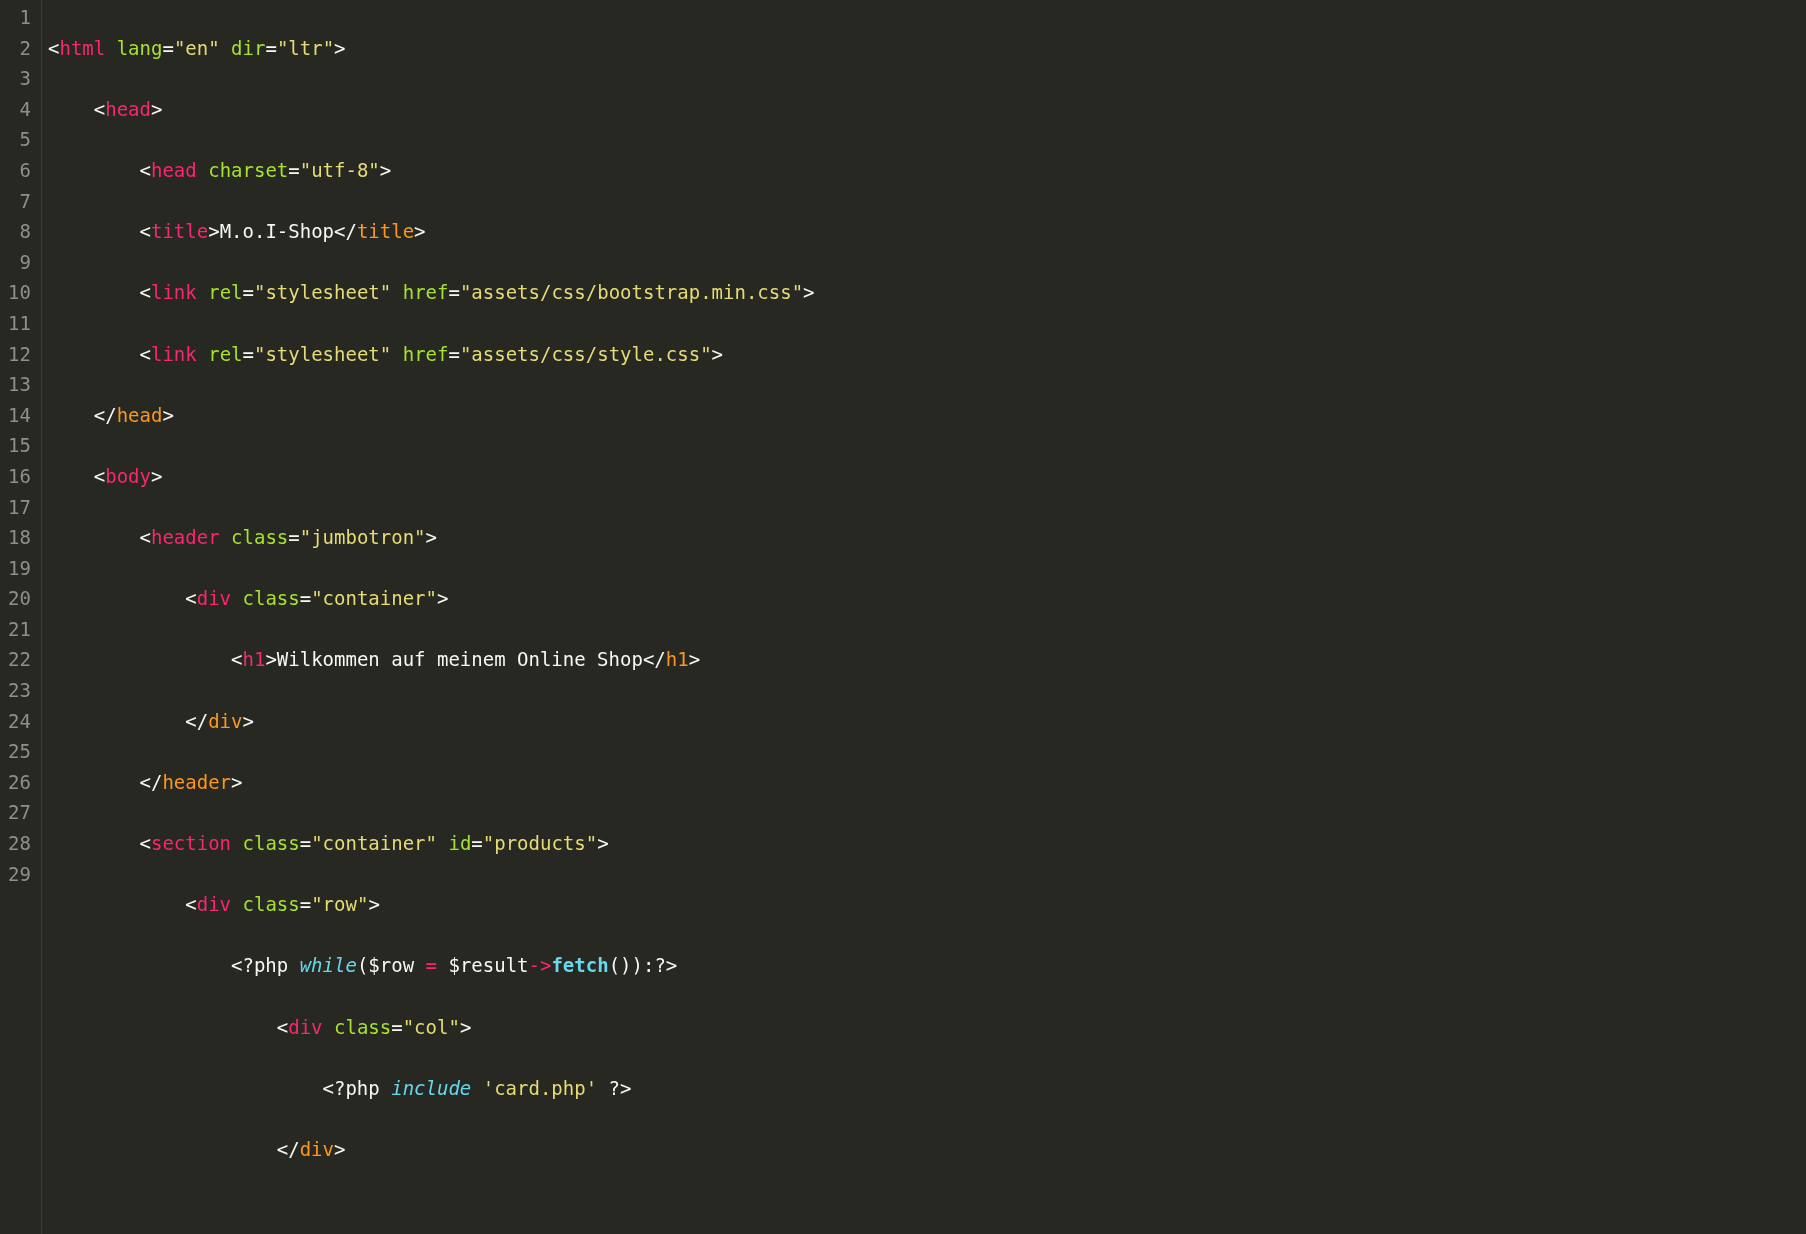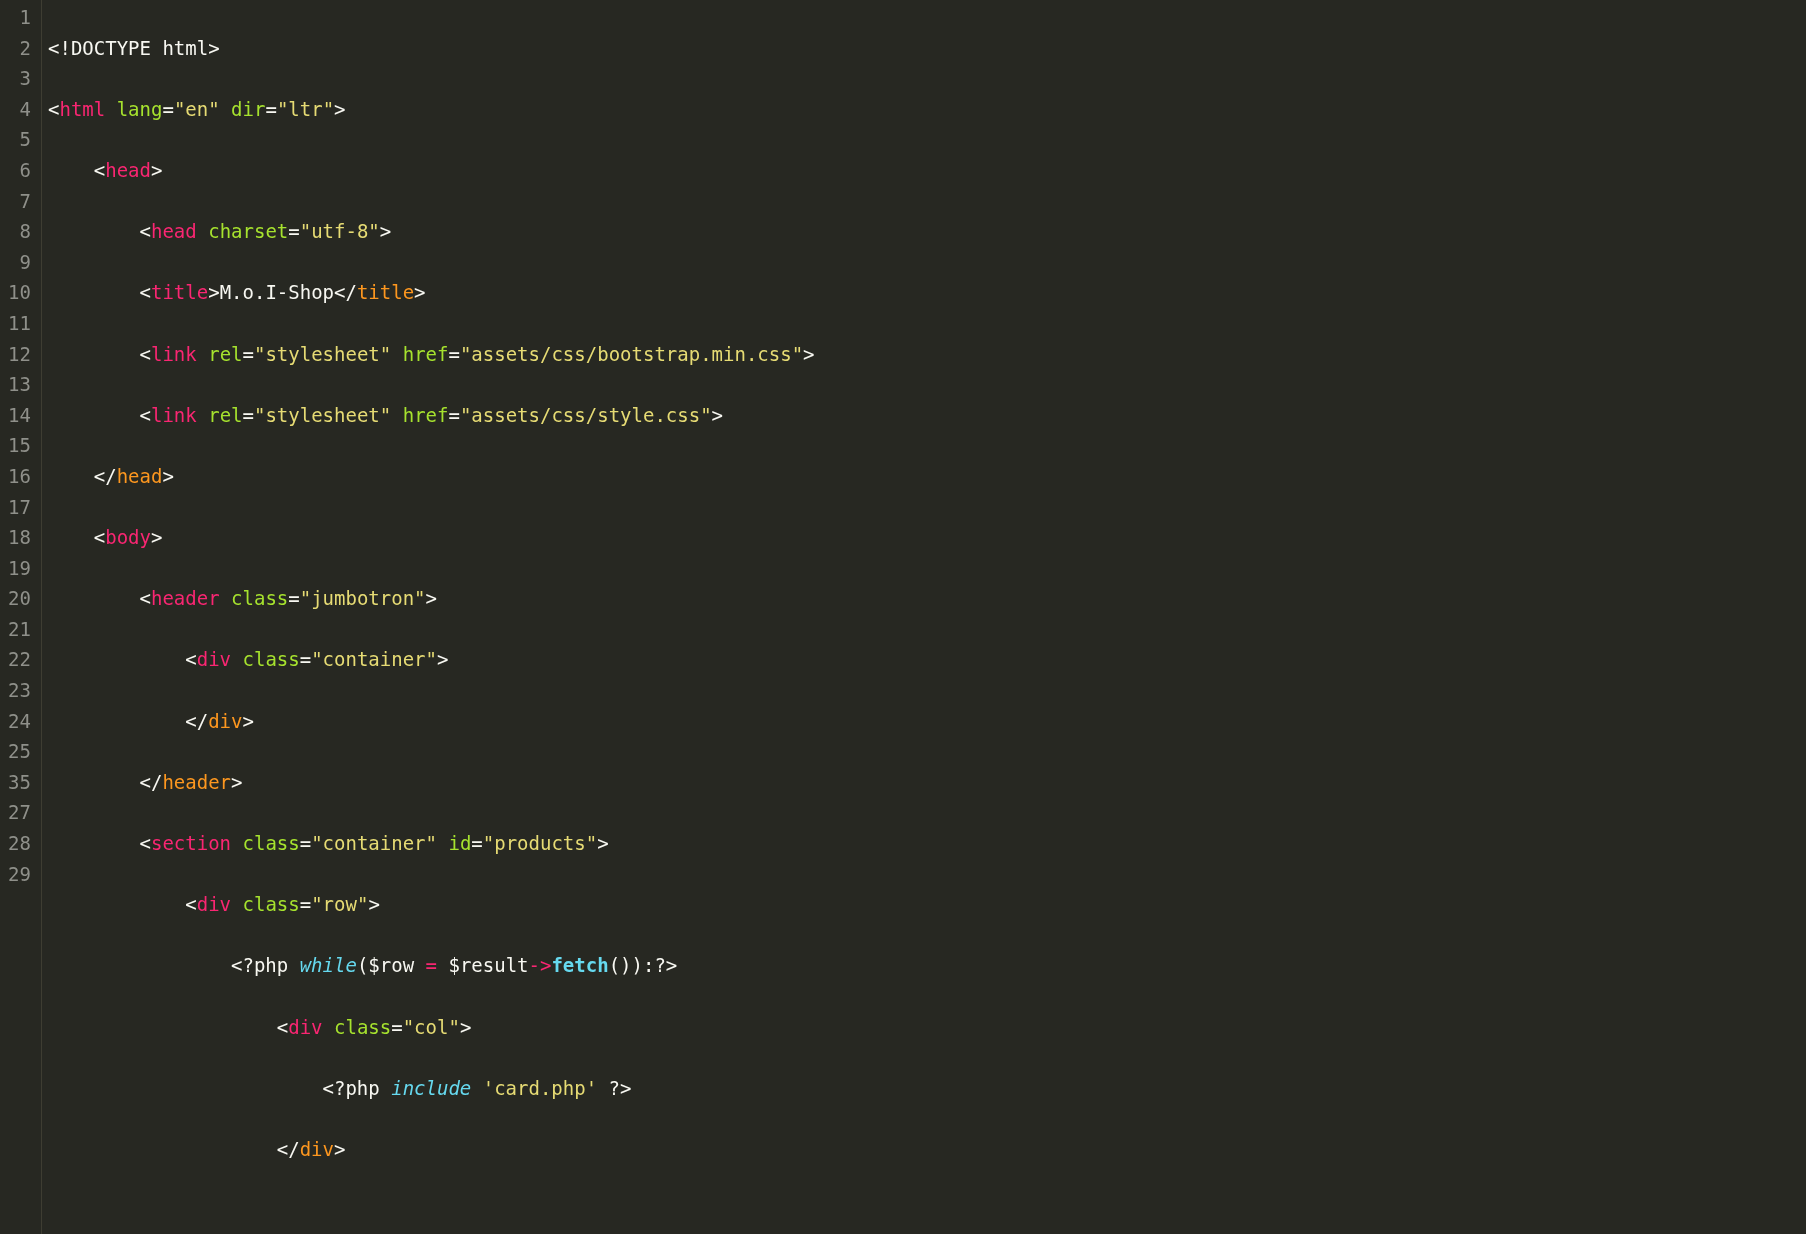--- a/index.html
+++ b/index.html
@@ -69,38 +69,38 @@
   <div class="ln">16</div>
   <div class="ln">17</div>
   <div class="ln">18</div>
   <div class="ln">19</div>
   <div class="ln">20</div>
   <div class="ln">21</div>
   <div class="ln">22</div>
   <div class="ln">23</div>
   <div class="ln">24</div>
   <div class="ln">25</div>
-  <div class="ln">35</div>
+  <div class="ln">26</div>
   <div class="ln">27</div>
   <div class="ln">28</div>
   <div class="ln">29</div>
 </div>
 
 <div class="code">
-<span class="line"><span class="doctype">&lt;!DOCTYPE html&gt;</span></span>
 <span class="line"><span class="punct">&lt;</span><span class="tag">html</span><span> </span><span class="attr">lang</span><span class="punct">=</span><span class="val">"en"</span><span> </span><span class="attr">dir</span><span class="punct">=</span><span class="val">"ltr"</span><span class="punct">&gt;</span></span>
 <span class="line"><span>    </span><span class="punct">&lt;</span><span class="tag">head</span><span class="punct">&gt;</span></span>
 <span class="line"><span>        </span><span class="punct">&lt;</span><span class="tag">head</span><span> </span><span class="attr">charset</span><span class="punct">=</span><span class="val">"utf-8"</span><span class="punct">&gt;</span></span>
 <span class="line"><span>        </span><span class="punct">&lt;</span><span class="tag">title</span><span class="punct">&gt;</span><span class="txt">M.o.I-Shop</span><span class="punct">&lt;/</span><span class="close">title</span><span class="punct">&gt;</span></span>
 <span class="line"><span>        </span><span class="punct">&lt;</span><span class="tag">link</span><span> </span><span class="attr">rel</span><span class="punct">=</span><span class="val">"stylesheet"</span><span> </span><span class="attr">href</span><span class="punct">=</span><span class="val">"assets/css/bootstrap.min.css"</span><span class="punct">&gt;</span></span>
 <span class="line"><span>        </span><span class="punct">&lt;</span><span class="tag">link</span><span> </span><span class="attr">rel</span><span class="punct">=</span><span class="val">"stylesheet"</span><span> </span><span class="attr">href</span><span class="punct">=</span><span class="val">"assets/css/style.css"</span><span class="punct">&gt;</span></span>
 <span class="line"><span>    </span><span class="punct">&lt;/</span><span class="close">head</span><span class="punct">&gt;</span></span>
 <span class="line"><span>    </span><span class="punct">&lt;</span><span class="tag">body</span><span class="punct">&gt;</span></span>
 <span class="line"><span>        </span><span class="punct">&lt;</span><span class="tag">header</span><span> </span><span class="attr">class</span><span class="punct">=</span><span class="val">"jumbotron"</span><span class="punct">&gt;</span></span>
 <span class="line"><span>            </span><span class="punct">&lt;</span><span class="tag">div</span><span> </span><span class="attr">class</span><span class="punct">=</span><span class="val">"container"</span><span class="punct">&gt;</span></span>
+<span class="line"><span>                </span><span class="punct">&lt;</span><span class="tag">h1</span><span class="punct">&gt;</span><span class="txt">Wilkommen auf meinem Online Shop</span><span class="punct">&lt;/</span><span class="close">h1</span><span class="punct">&gt;</span></span>
 <span class="line"><span>            </span><span class="punct">&lt;/</span><span class="close">div</span><span class="punct">&gt;</span></span>
 <span class="line"><span>        </span><span class="punct">&lt;/</span><span class="close">header</span><span class="punct">&gt;</span></span>
 <span class="line"><span>        </span><span class="punct">&lt;</span><span class="tag">section</span><span> </span><span class="attr">class</span><span class="punct">=</span><span class="val">"container"</span><span> </span><span class="attr">id</span><span class="punct">=</span><span class="val">"products"</span><span class="punct">&gt;</span></span>
 <span class="line"><span>            </span><span class="punct">&lt;</span><span class="tag">div</span><span> </span><span class="attr">class</span><span class="punct">=</span><span class="val">"row"</span><span class="punct">&gt;</span></span>
 <span class="line"><span>                </span><span class="php-d">&lt;?php </span><span class="kw">while</span><span class="punct">(</span><span class="var">$row</span><span> </span><span class="op">=</span><span> </span><span class="var">$result</span><span class="op">-&gt;</span><span class="fn">fetch</span><span class="punct">()):</span><span class="php-d">?&gt;</span></span>
 <span class="line"><span>                    </span><span class="punct">&lt;</span><span class="tag">div</span><span> </span><span class="attr">class</span><span class="punct">=</span><span class="val">"col"</span><span class="punct">&gt;</span></span>
 <span class="line"><span>                        </span><span class="php-d">&lt;?php </span><span class="kw">include</span><span> </span><span class="str">'card.php'</span><span> </span><span class="php-d">?&gt;</span></span>
 <span class="line"><span>                    </span><span class="punct">&lt;/</span><span class="close">div</span><span class="punct">&gt;</span></span>
 
 

